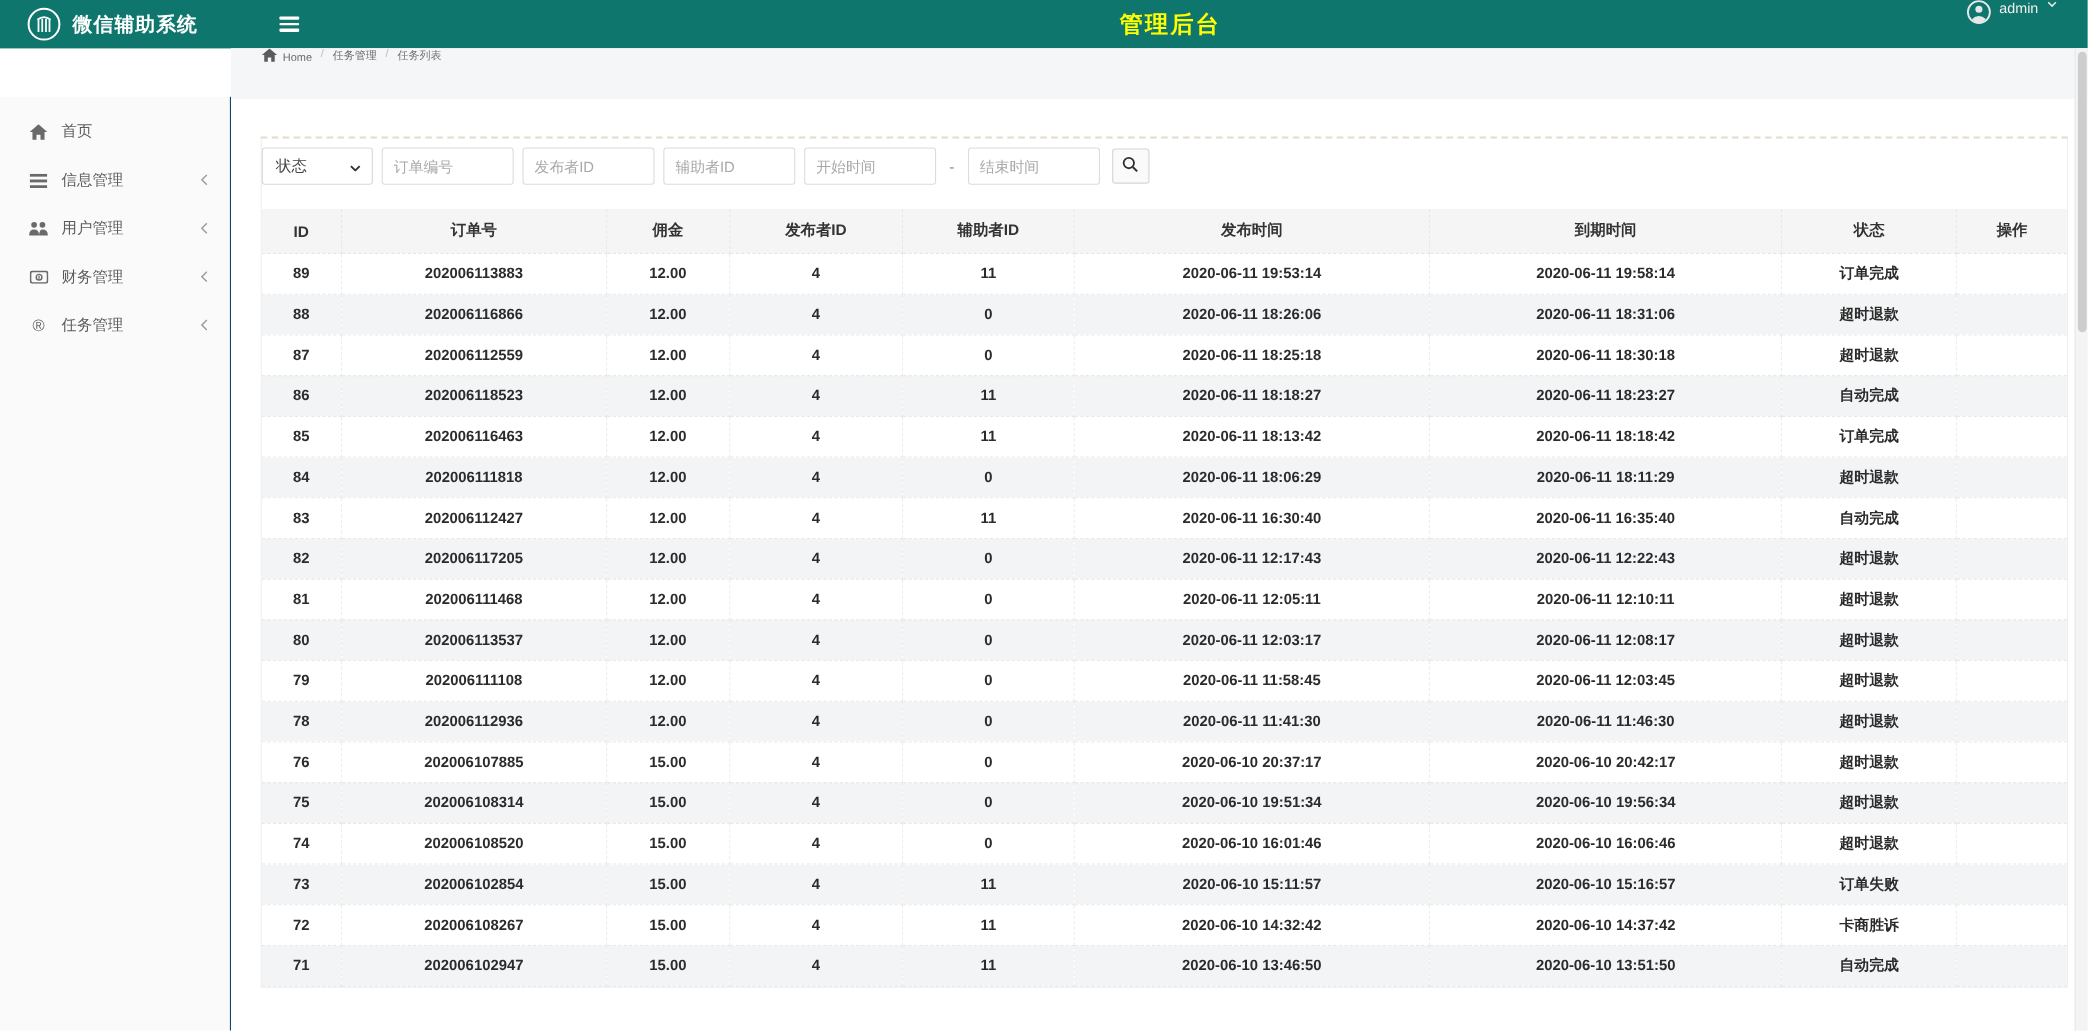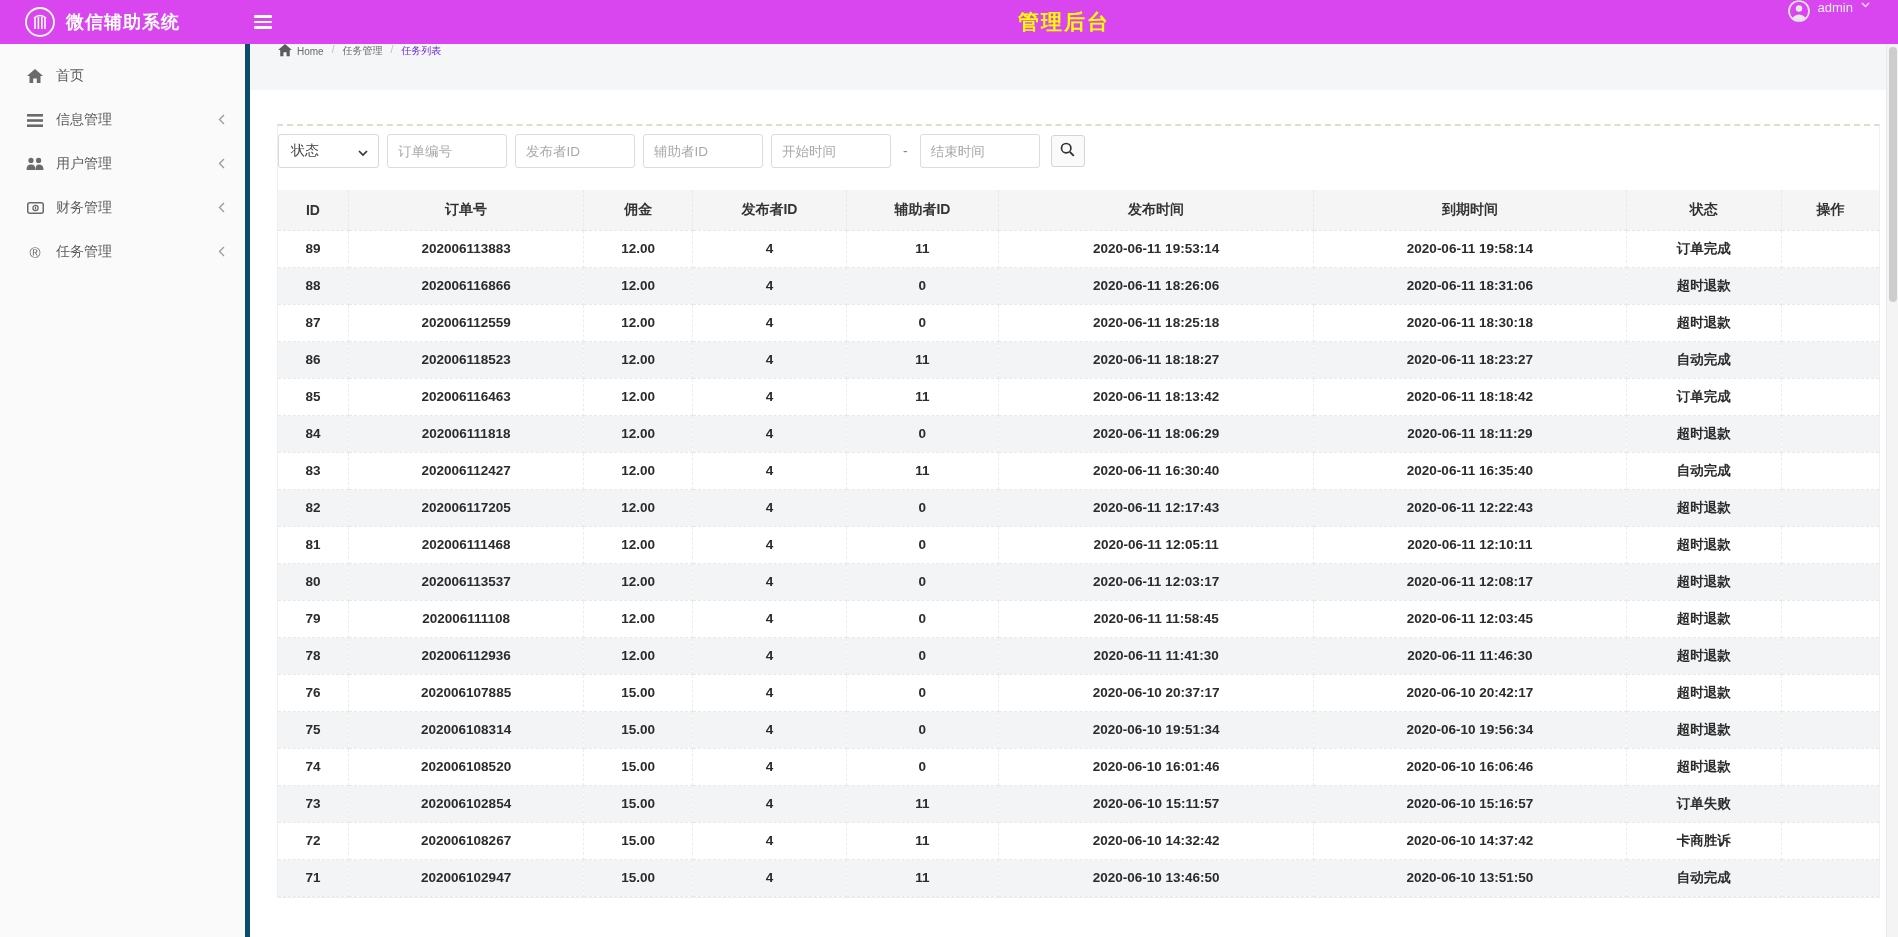--- a/index.html
+++ b/index.html
@@ -1,51 +1,51 @@
 <!DOCTYPE html>
 <html><head>
 <meta charset="utf-8">
 <style>
   * { margin:0; padding:0; box-sizing:border-box; }
   html,body { width:1898px; height:937px; overflow:hidden; background:#fff;
     font-family:"Liberation Sans","DejaVu Sans",sans-serif; }
 
   
-  .topbar { position:relative; height:44px; background:#d946ef; display:flex; align-items:center; }
+  .topbar { position:relative; height:44px; background:#0f766e; display:flex; align-items:center; }
   .brand { width:230px; display:flex; align-items:center; padding-left:24px; gap:10px; cursor:pointer; }
   .brand-text { color:#fff; font-size:18px; font-weight:bold; letter-spacing:1px; white-space:nowrap; }
   .logo-svg { display:block; }
   .burger { margin-left:18px; cursor:pointer; display:flex; flex-direction:column; gap:3px; padding:6px; }
   .burger span { display:block; width:18px; height:2.5px; background:#fff; border-radius:1px; }
   .page-title { position:absolute; left:calc(230px + (100% - 230px)/2); transform:translateX(-50%);
     color:#ffff00; font-size:21px; font-weight:bold; letter-spacing:2px; }
   .userbox { position:absolute; right:28px; top:0; height:44px; display:flex; align-items:flex-start; gap:8px; cursor:pointer; }
   .username { color:#f0f0f0; font-size:13px; }
   .user-caret { margin-top:-6px; }
 
   
   .shell { display:flex; height:893px; position:relative; }
 
   
-  .sidebar { width:250px; background:#fafafa; border-right:5px solid #0c4a6e; padding-top:10px; }
+  .sidebar { width:210px; background:#fafafa; border-right:1px solid #0c4a6e; padding-top:10px;margin-top:44px; }
   .side-item { height:44px; display:flex; align-items:center; padding:0 20px 0 26px; cursor:pointer;
     color:#5c5c5c; font-size:14px; }
   .side-icon { width:18px; display:flex; justify-content:center; margin-right:12px; color:#6a6a6a; }
   .side-label { flex:1; }
   .side-caret { color:#9a9a9a; }
   .reg-glyph { font-size:15px; color:#6a6a6a; line-height:1; }
 
   
   .main { flex:1; display:flex; flex-direction:column; background:#fff; }
   .breadcrumb { height:46px; background:#f5f6f7; display:flex; align-items:flex-start;
     padding-left:28px; font-size:10px; color:#676a6c; gap:8px; }
   .crumb { display:flex; align-items:center; gap:5px; }
   .crumb-sep { color:#bdbdbd; }
   .crumb-link { cursor:pointer; }
-  .crumb-last { color:#6d28d9; }
+  .crumb-last { color:#737373; }
 
   .content { padding:34px 18px 0 27px; }
   .card { background:#fff; border:1px solid #efefef; border-top:2px dashed #e3dccb; padding:8px 0 0 0; }
 
   
   .filterbar { display:flex; align-items:center; gap:5px; padding:0 0 0 0; margin:0 0 22px 0; }
   .f-select { width:101px; height:34px; border:1px solid #d9d9d9; border-radius:3px; background:#fff;
     display:flex; align-items:center; justify-content:space-between; padding:0 10px 0 12px;
     font-size:14px; color:#444; cursor:pointer; }
   .f-input { width:120px; height:34px; border:1px solid #dcdcdc; border-radius:3px; padding:0 10px;

